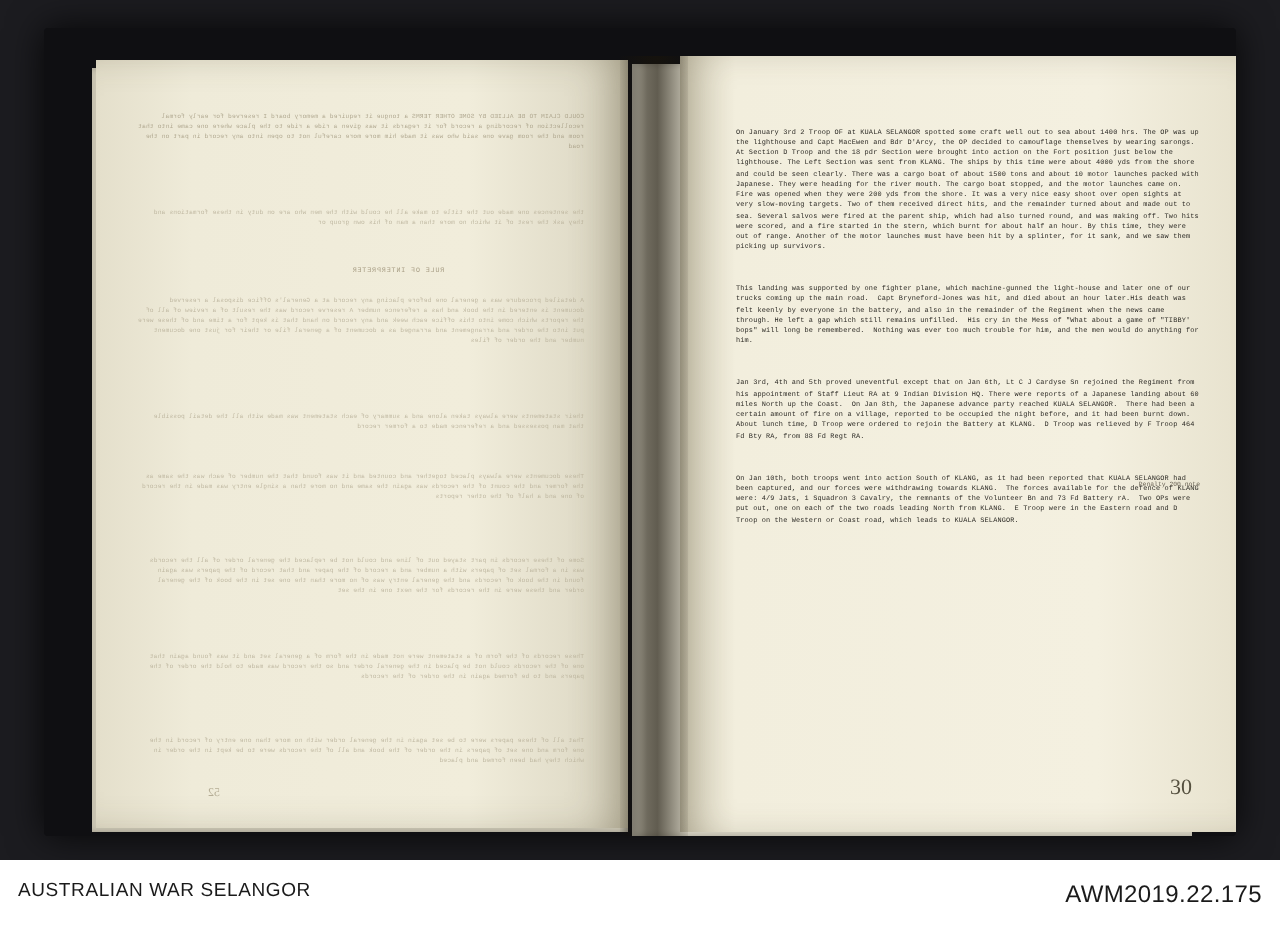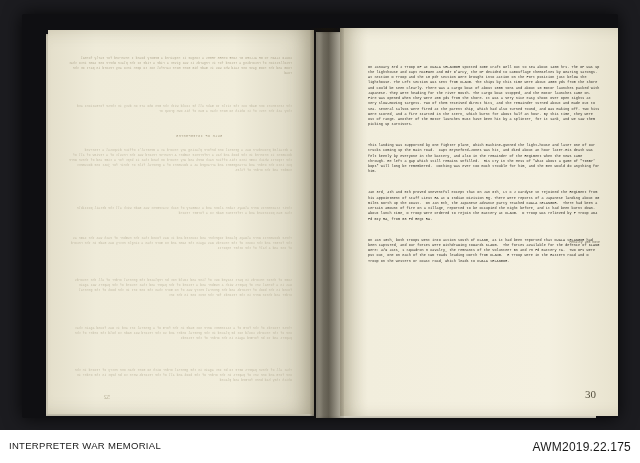--- a/index.html
+++ b/index.html
@@ -210,17 +210,17 @@
 note</div>
         <div class="folio right-folio">30</div>
       </div>
 
       <div class="gutter"></div>
 
     </div>
   </div>
 
   <div class="caption-bar">
-    <div class="caption-left">INTERPRETER WAR MEMORIAL</div>
+    <div class="caption-left">AUSTRALIAN WAR SELANGOR</div>
     <div class="caption-right">AWM2019.22.175</div>
   </div>
 
 </div>
 
 </body></html>

